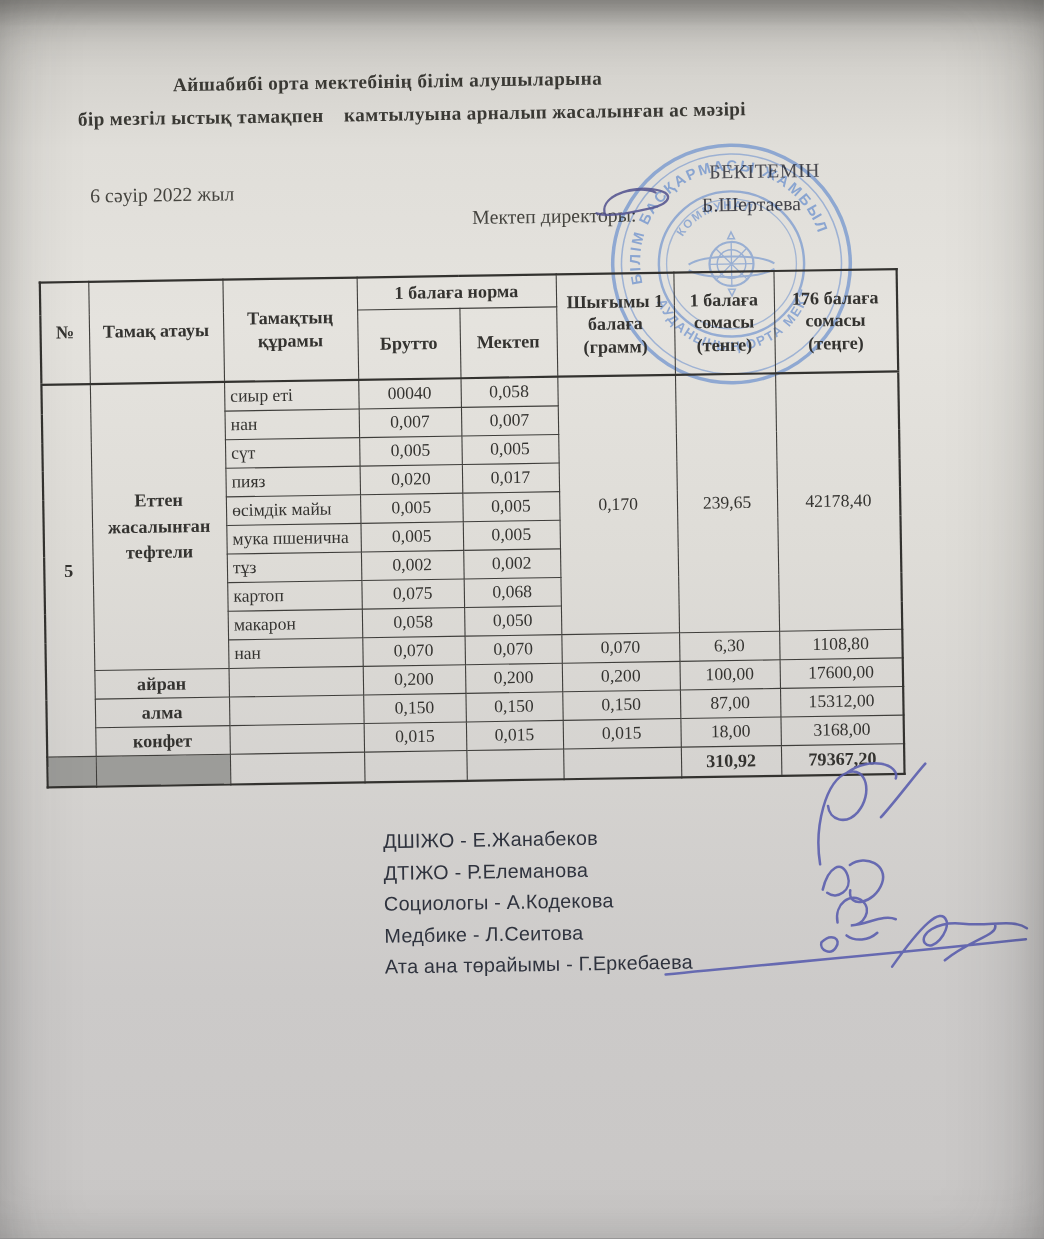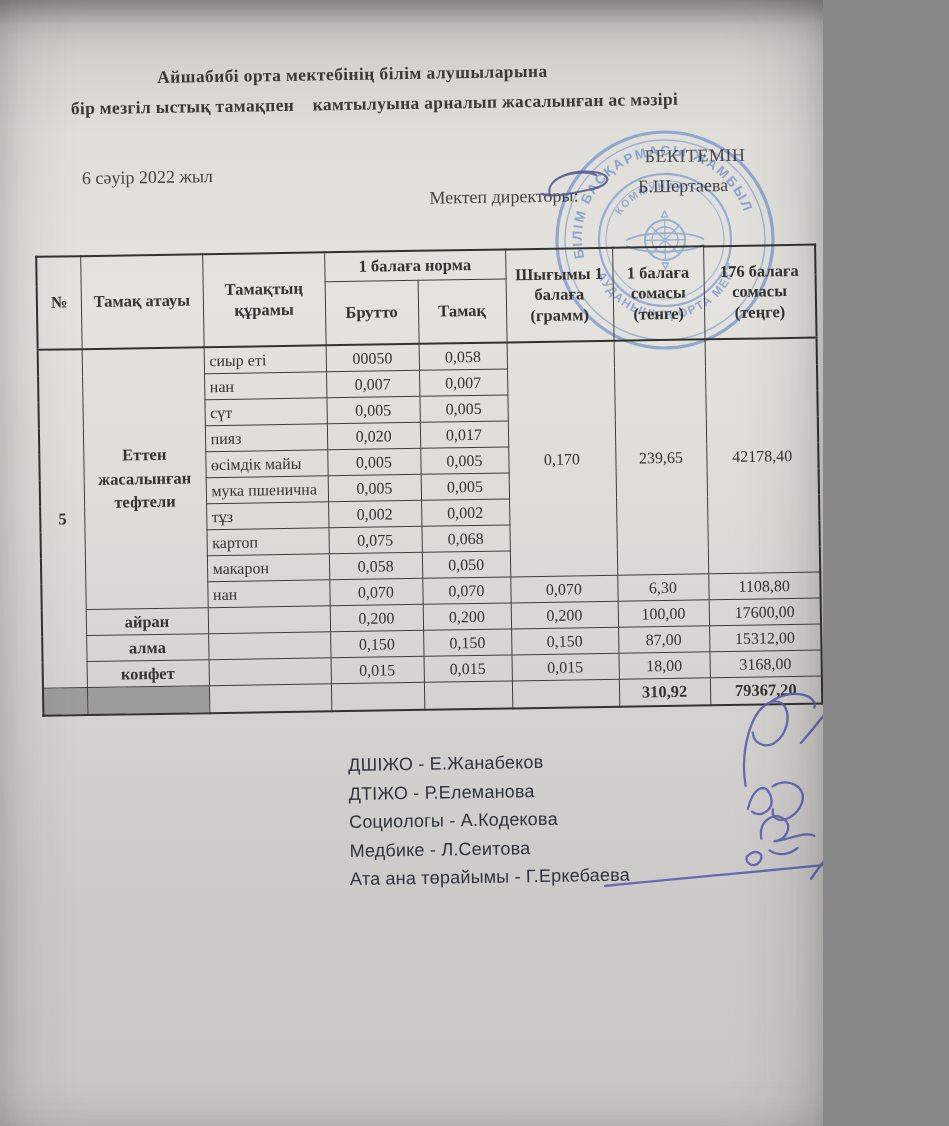--- a/index.html
+++ b/index.html
@@ -1,16 +1,16 @@
 <!DOCTYPE html>
 <html><head>
 <meta charset="utf-8">
 <style>
   html,body{margin:0;padding:0;background:#888;}
-  .shot{position:relative;width:823px;height:1126px;overflow:hidden;
+  .shot{position:relative;width:949px;height:1126px;overflow:hidden;
     background:linear-gradient(180deg,#aeaca7 0%,#cfcdc8 2.2%,#e0ded9 12%,#e5e3de 26%,#dedcd7 45%,#d5d3d0 62%,#cccac9 80%,#c9c7c6 100%);
     font-family:"Liberation Serif",serif;color:#35342f;}
   .shot::after{content:"";position:absolute;inset:0;pointer-events:none;
     box-shadow:inset 55px 0 70px -50px rgba(40,40,40,.22),inset -55px 0 80px -50px rgba(40,40,40,.28),inset 0 40px 50px -28px rgba(30,30,30,.35),inset 0 -35px 60px -40px rgba(60,60,60,.18);}
   .tilt{position:absolute;inset:0;transform:rotate(-0.9deg);transform-origin:475px 560px;}
 
   .title1{position:absolute;left:60px;top:62px;width:600px;text-align:center;
     font-size:17.5px;font-weight:bold;letter-spacing:.4px;color:#3a3934;}
   .title2{position:absolute;left:78px;top:92px;font-size:17.5px;font-weight:bold;
     letter-spacing:.3px;white-space:pre;color:#3a3934;}
@@ -101,29 +101,29 @@
           <th rowspan="2">№</th>
           <th rowspan="2">Тамақ атауы</th>
           <th rowspan="2">Тамақтың құрамы</th>
           <th colspan="2">1 балаға норма</th>
           <th rowspan="2">Шығымы 1 балаға (грамм)</th>
           <th rowspan="2">1 балаға сомасы (тенге)</th>
           <th rowspan="2">176 балаға сомасы (теңге)</th>
         </tr>
         <tr class="h2">
           <th>Брутто</th>
-          <th>Тамақ</th>
+          <th>Мектеп</th>
         </tr>
       </thead>
       <tbody>
         <tr>
           <td rowspan="13" class="bold">5</td>
           <td rowspan="10" class="dishname">Еттен жасалынған тефтели</td>
           <td class="ing">сиыр еті</td>
-          <td>00050</td>
+          <td>00040</td>
           <td>0,058</td>
           <td rowspan="9">0,170</td>
           <td rowspan="9">239,65</td>
           <td rowspan="9">42178,40</td>
         </tr>
         <tr>
           <td class="ing">нан</td>
           <td>0,007</td>
           <td>0,007</td>
         </tr>

